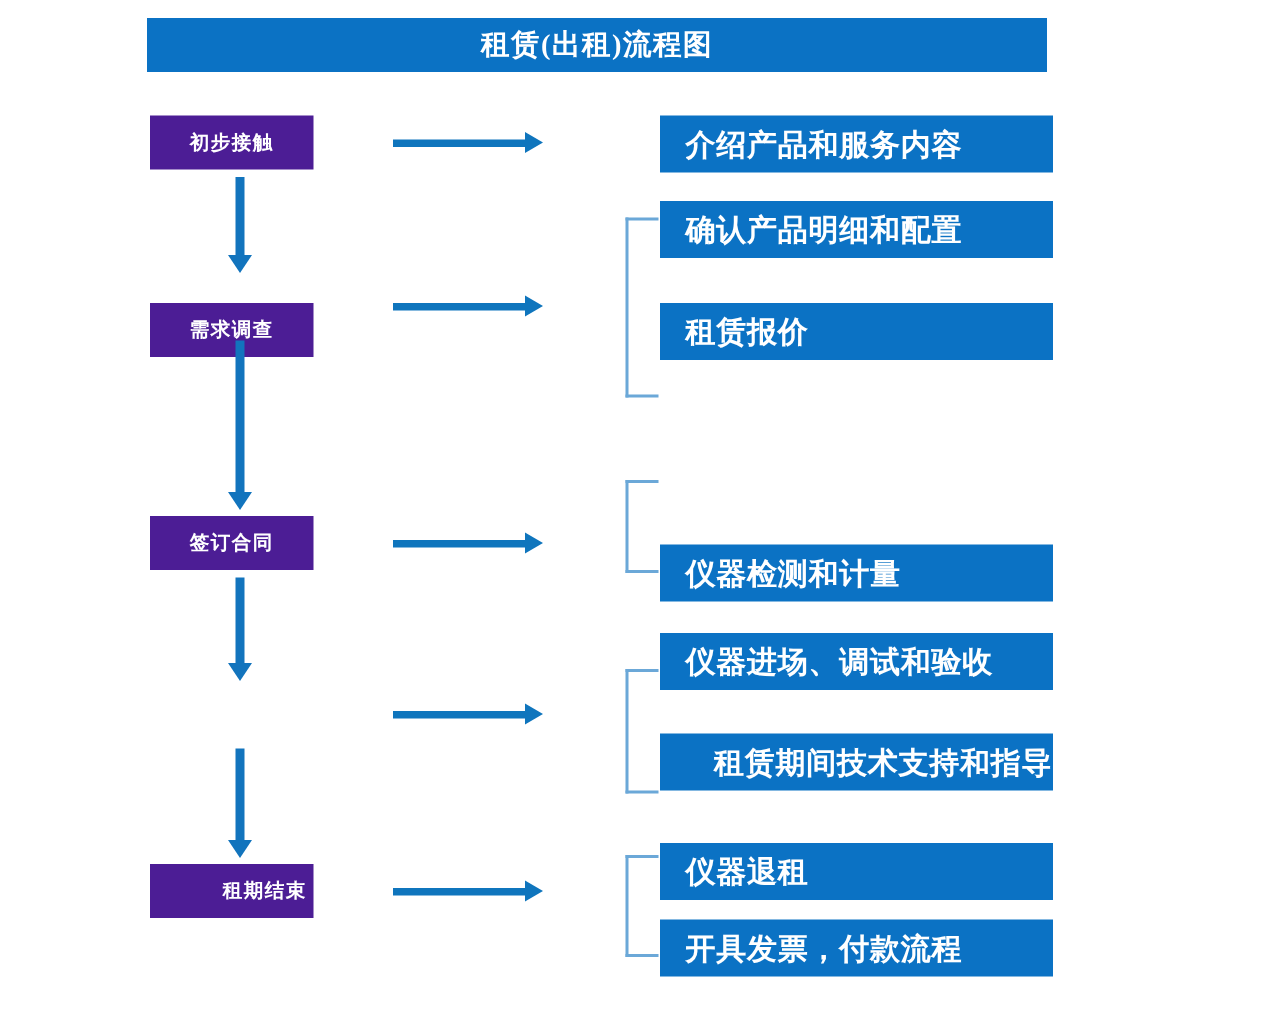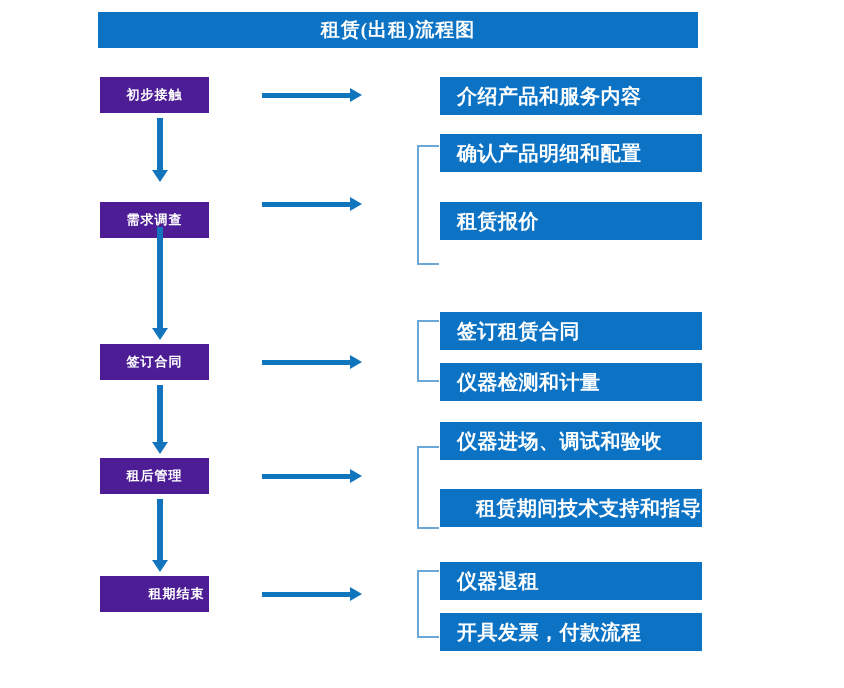--- a/index.html
+++ b/index.html
@@ -137,21 +137,20 @@
 </head>
 <body>
 
 <div id="chart-root">
 
   <div class="title-bar">租赁(出租)流程图</div>
 
   <div class="stage-box" style="top:77px;">初步接触</div>
   <div class="stage-box" style="top:202px;">需求调查</div>
   <div class="stage-box" style="top:344px;">签订合同</div>
-  <div class="stage-box" style="top:458px;">租后管理</div>
   <div class="stage-box" style="top:576px;padding-left:44px;">租期结束</div>
 
   <div class="v-arrow" style="left:152px; top:118px; height:64px;">
     <div class="shaft" style="height:52px;"></div>
     <div class="head"></div>
   </div>
   <div class="v-arrow" style="left:152px; top:227px; height:113px;">
     <div class="shaft" style="height:101px;"></div>
     <div class="head"></div>
   </div>
@@ -186,20 +185,19 @@
   </div>
 
   <div class="bracket" style="left:417px; top:145px; height:120px;"></div>
   <div class="bracket" style="left:417px; top:320px; height:62px;"></div>
   <div class="bracket" style="left:417px; top:446px; height:83px;"></div>
   <div class="bracket" style="left:417px; top:570px; height:68px;"></div>
 
   <div class="detail-box" style="top:77px;">介绍产品和服务内容</div>
   <div class="detail-box" style="top:134px;">确认产品明细和配置</div>
   <div class="detail-box" style="top:186px;margin-top:16px;">租赁报价</div>
-  <div class="detail-box" style="top:312px;">签订租赁合同</div>
   <div class="detail-box" style="top:363px;">仪器检测和计量</div>
   <div class="detail-box" style="top:422px;">仪器进场、调试和验收</div>
   <div class="detail-box" style="top:489px;padding-left:36px;">租赁期间技术支持和指导</div>
   <div class="detail-box" style="top:562px;">仪器退租</div>
   <div class="detail-box" style="top:613px;">开具发票，付款流程</div>
 
 </div>
 
 </body></html>

